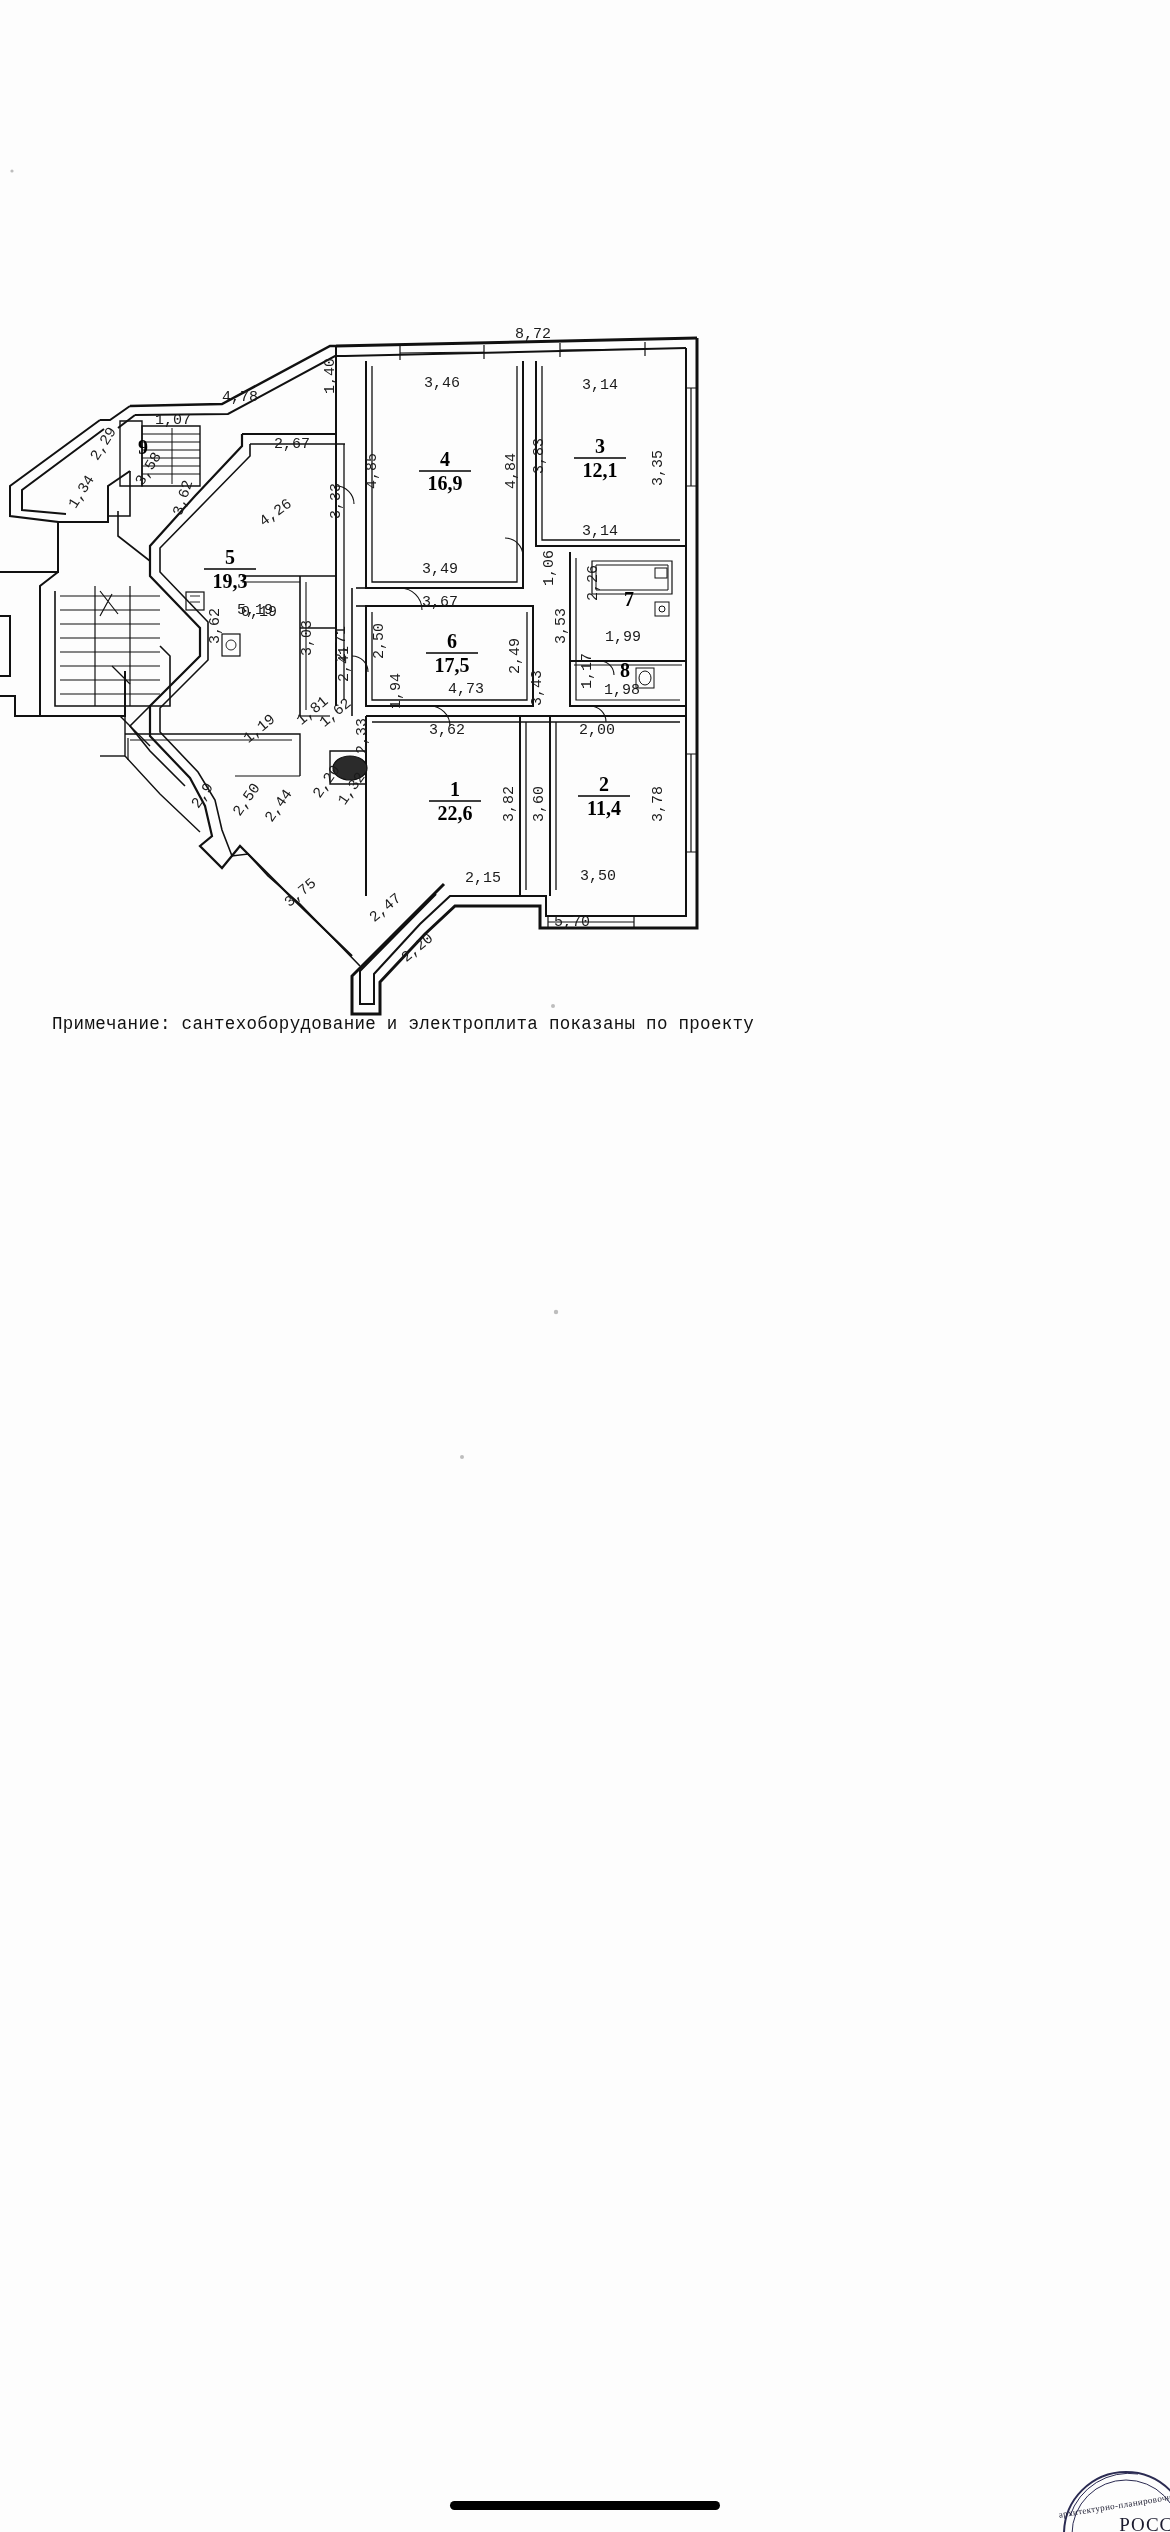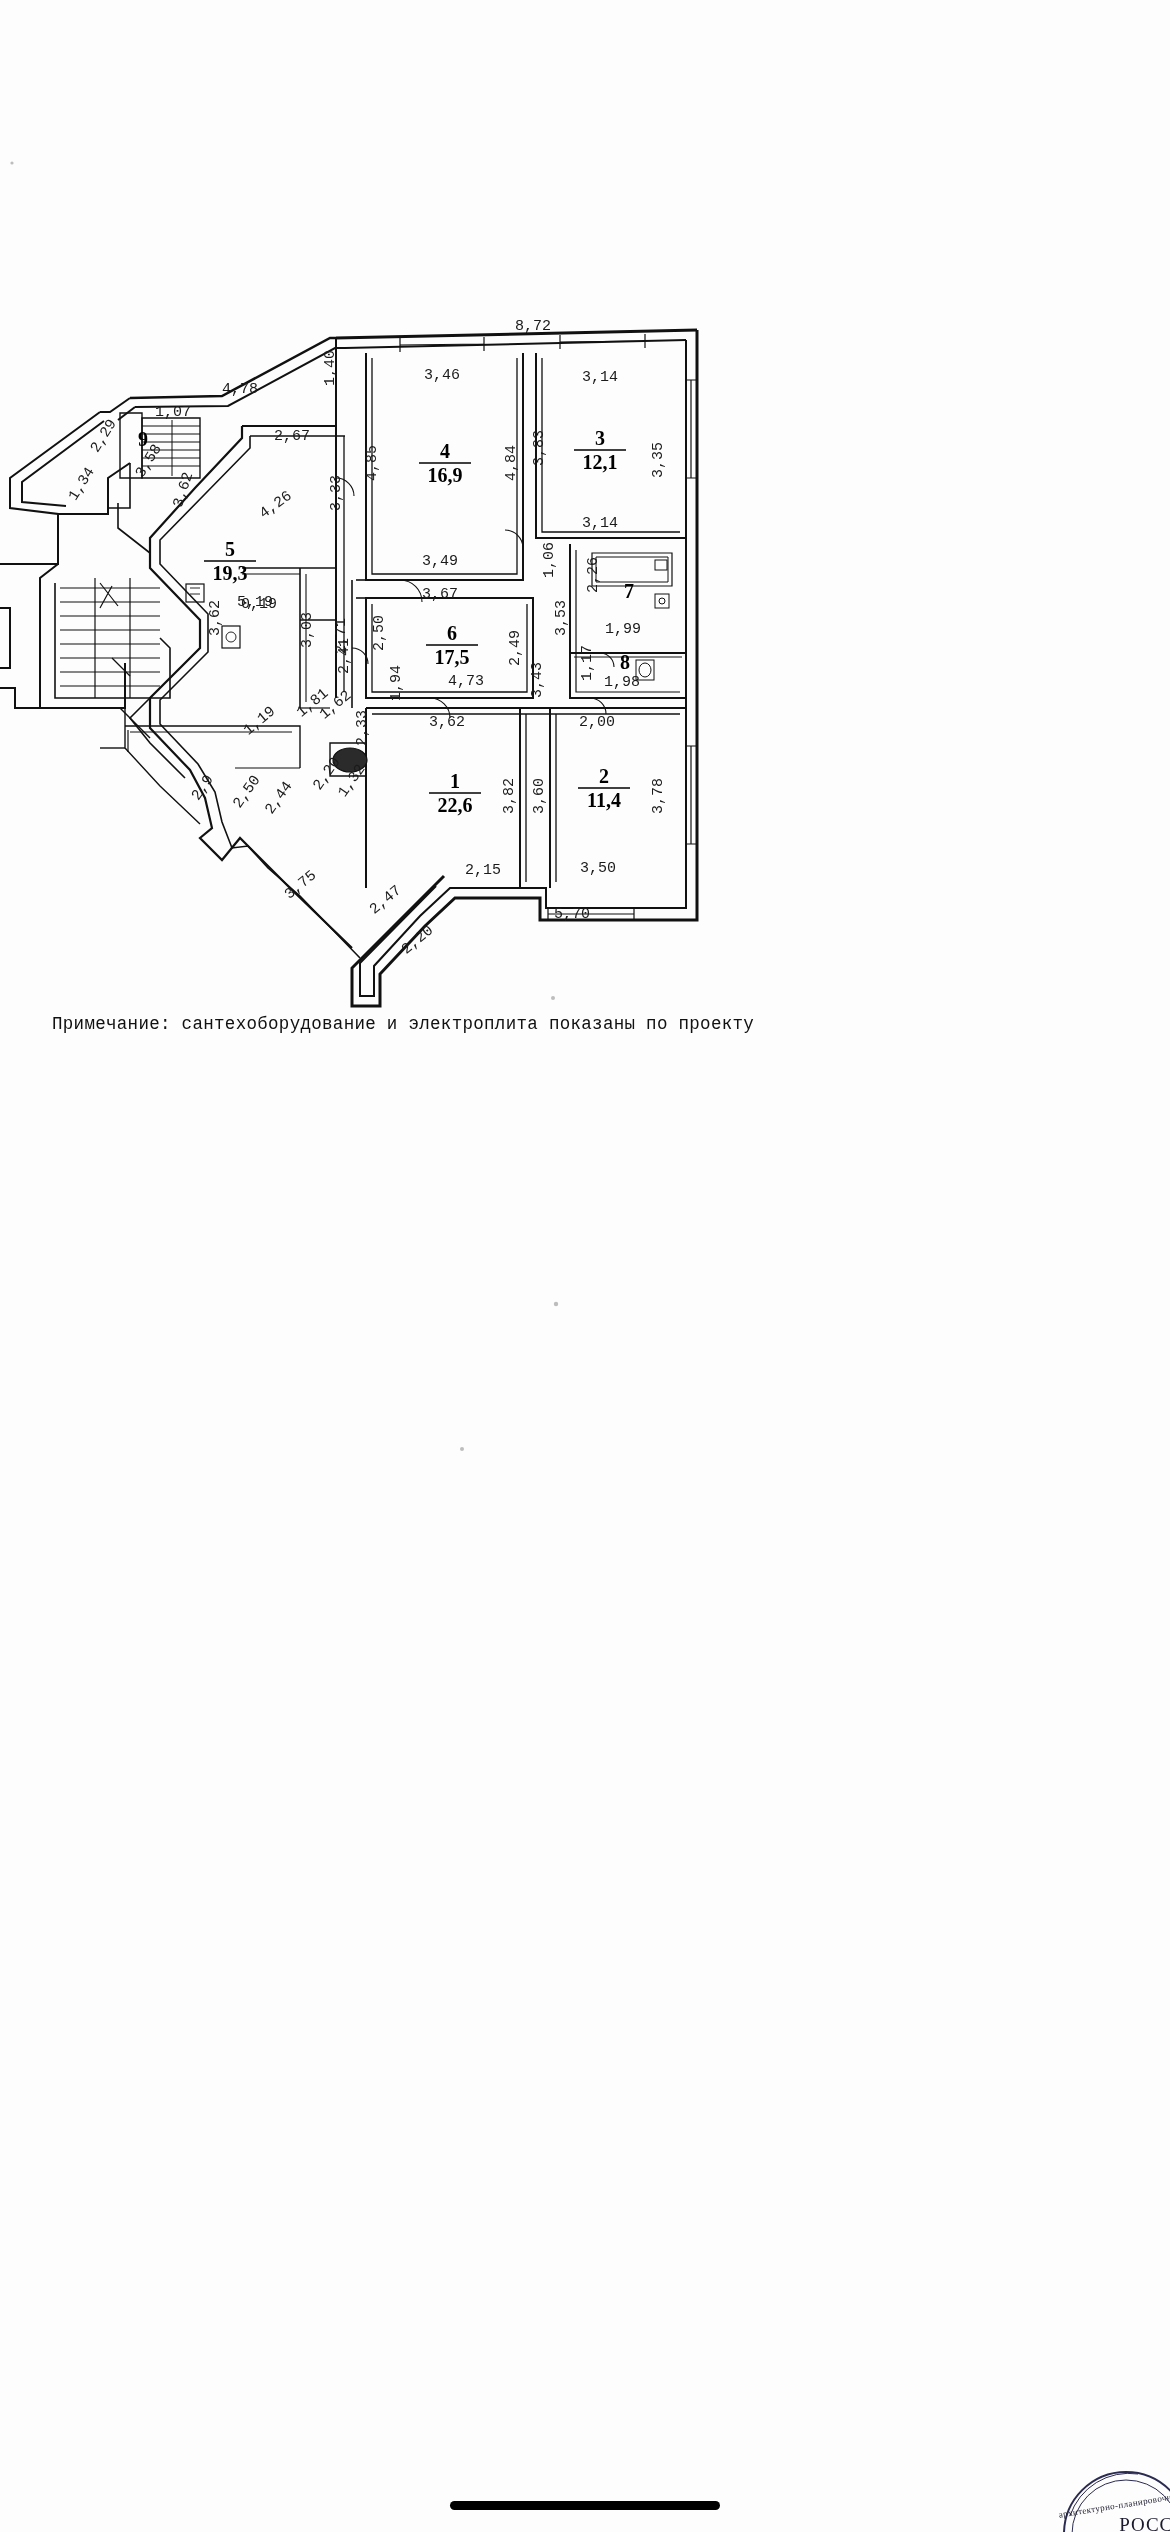--- a/index.html
+++ b/index.html
@@ -15,21 +15,21 @@
     overflow: hidden;
   }
   #page {
     position: absolute;
     inset: 0;
     background: #fdfdfd;
   }
   .plan-wrap {
     position: absolute;
     left: 0;
-    top: 8px;
+    top: 16px;
     width: 1170px;
     height: 1832px;
   }
   svg#plan {
     position: absolute;
     left: 0;
     top: 0;
     width: 1170px;
     height: 2532px;
     display: block;

